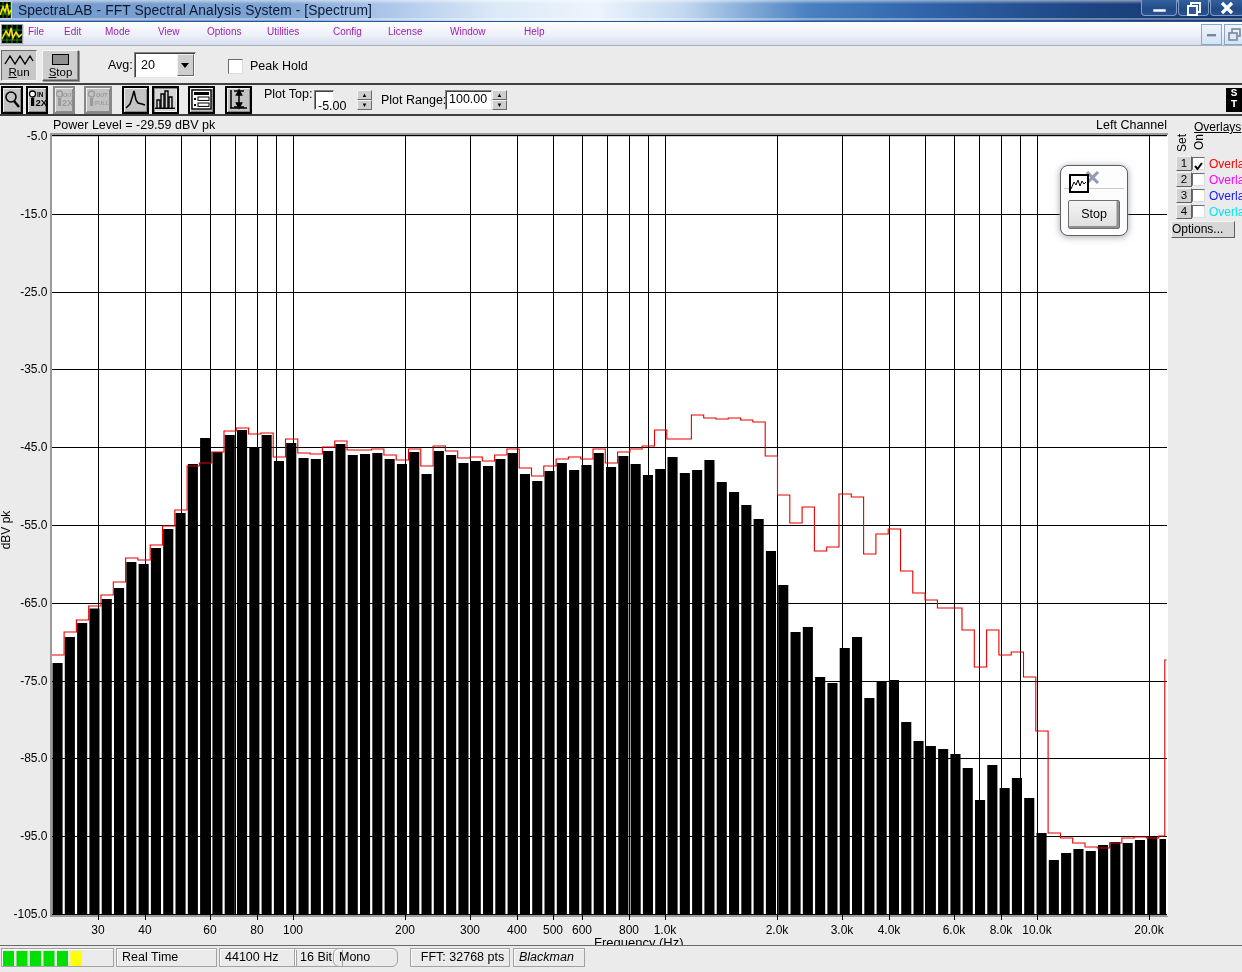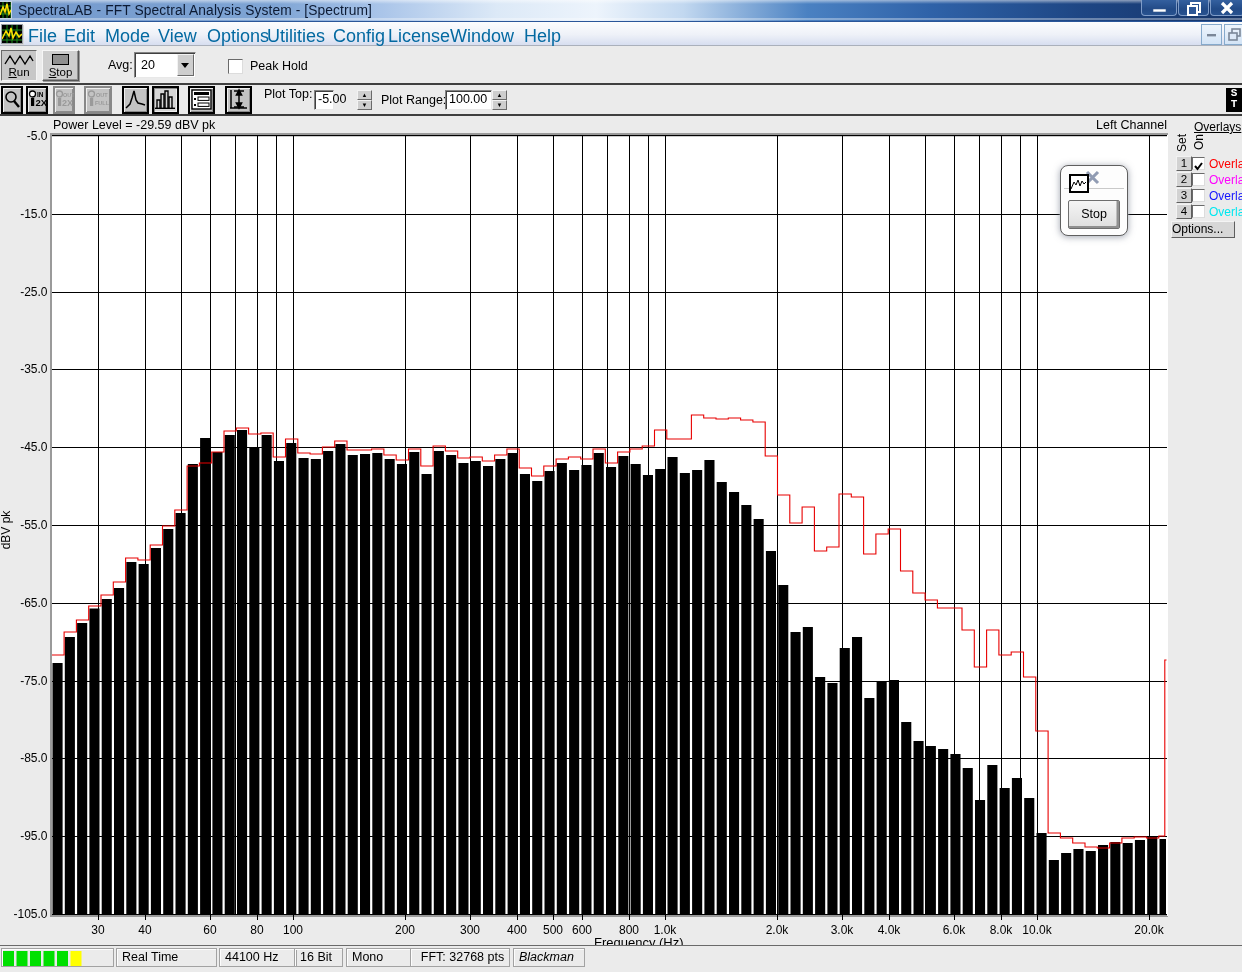--- a/index.html
+++ b/index.html
@@ -9,21 +9,21 @@
  background:linear-gradient(90deg,#7499cc 0%,#7ea4d4 22%,#a6c2e8 30%,#dce9f7 40%,#edf4fc 48%,#c2d8f0 55%,#4a81c2 65%,#2f62a8 75%,#1e4684 87%,#153468 100%);}
 #titlebar:before{content:"";position:absolute;left:0;top:0;width:100%;height:4px;background:linear-gradient(rgba(255,255,255,.5),rgba(255,255,255,0));}
 #titlebar:after{content:"";position:absolute;left:0;top:18px;width:100%;height:1.5px;background:rgba(255,255,255,.35);}
 #titleline{left:0;top:21px;width:1242px;height:2px;background:#2a5699;}
 #apptitle{left:18px;top:3px;font-size:13.8px;letter-spacing:0.1px;color:#0c1a33;}
 .capbtn{top:0;height:16px;border:1px solid #7f9cc8;border-top:none;border-radius:0 0 4px 4px;background:linear-gradient(#34609f,#224a87 60%,#28528f);}
 #btnmin{left:1141px;width:36px;}
 #btnmax{left:1178px;width:31px;}
 #btnclose{left:1210px;width:34px;}
 #menubar{left:0;top:22px;width:1242px;height:24px;background:linear-gradient(#fcfdfe,#eef1f8 55%,#d7def0);border-bottom:1px solid #aab0bb;}
-.menuitem{position:absolute;top:26px;font-size:18px;color:#0369a1;}
+.menuitem{position:absolute;top:26px;font-size:10px;color:#a21caf;}
 .mdibtn{top:24px;height:21px;width:21px;background:linear-gradient(#eef5fc,#d3e4f6);border:1px solid #86aacc;}
 #toolbar1{left:0;top:47px;width:1242px;height:38px;background:#ebebeb;border-bottom:2px solid #3f3f3f;}
 #toolbar2{left:0;top:86px;width:1242px;height:29px;background:#ebebeb;}
 #tb2line{left:0;top:114px;width:1242px;height:1.6px;background:#3f3f3f;}
 .btn3d{position:absolute;background:#cecece;border:1px solid;border-color:#f6f6f6 #565656 #565656 #f6f6f6;box-shadow:inset -1px -1px 0 #8f8f8f,1px 1px 0 #9a9a9a;}
 .btn3dp{position:absolute;background:#c7c7c7;border:1px solid;border-color:#6a6a6a #f4f4f4 #f4f4f4 #6a6a6a;}
 .blkbtn{position:absolute;border:2px solid #000;background:#c3c3c3;box-shadow:inset 1px 1px 0 #efefef,inset -1px -1px 0 #8b8b8b;}
 .blkbtnp{position:absolute;border:2px solid #000;background:#c9c9c9;box-shadow:inset 1px 1px 0 #8b8b8b,inset -1px -1px 0 #efefef;}
 .tlab{position:absolute;font-size:12.5px;color:#000;}
 .field{position:absolute;background:#fff;border:1px solid;border-color:#838383 #e8e8e8 #e8e8e8 #838383;box-shadow:inset 1px 1px 0 #404040;font-size:12.5px;color:#000;}
@@ -378,21 +378,21 @@
         <line x1="3" y1="20" x2="20" y2="20"></line>
         <line x1="12" y1="5" x2="12" y2="17"></line>
         <path d="M12 2 L9.4 7 L14.6 7 Z"></path>
         <path d="M12 20 L9.4 15 L14.6 15 Z"></path>
         <line x1="7" y1="3" x2="17" y2="3"></line>
         <line x1="7" y1="19" x2="17" y2="19"></line>
       </g>
     </svg>
   </div>
 <span class="tlab" style="left:264px;top:87px;">Plot Top:</span>
-<div class="field" style="left:314px;top:90px;width:20px;height:20px;padding:1px 0 0 3px;">-5.00</div>
+<div class="field" style="left:314px;top:90px;width:20px;height:20px;padding:8px 0 0 3px;">-5.00</div>
 <div class="spin" style="left:357px;top:90px;">
     <div class="spinbtn">▲</div>
     <div class="spinbtn" style="margin-top:0;">▼</div>
   </div>
 <span class="tlab" style="left:381px;top:93px;">Plot Range:</span>
 <div class="field" style="left:445px;top:90px;width:47px;height:20px;padding:1px 0 0 3px;">100.00</div>
 <div class="spin" style="left:492px;top:90px;">
     <div class="spinbtn">▲</div>
     <div class="spinbtn" style="margin-top:0;">▼</div>
   </div>
@@ -438,16 +438,16 @@
         <rect x="14.5" y="2" width="11" height="15" fill="#00e000"></rect>
         <rect x="28" y="2" width="11" height="15" fill="#00e000"></rect>
         <rect x="41.5" y="2" width="11" height="15" fill="#00e000"></rect>
         <rect x="55" y="2" width="11" height="15" fill="#00e000"></rect>
         <rect x="68.5" y="2" width="11" height="15" fill="#ffff00"></rect>
   </svg>
  </div>
  <div class="sfield" style="left:116px;width:101px;">Real Time</div>
  <div class="sfield" style="left:219px;width:78px;">44100 Hz</div>
  <div class="sfield" style="left:294px;width:49px;">16 Bit</div>
- <div class="sfield" style="left:346px;width:65px;">Mono</div>
+ <div class="sfield" style="left:333px;width:65px;border-radius:6px;">Mono</div>
  <div class="sfield" style="left:410px;width:100px;text-align:center;">FFT: 32768 pts</div>
  <div class="sfield" style="left:513px;width:72px;font-style:italic;">Blackman</div>
 </div>
 
 </body></html>

